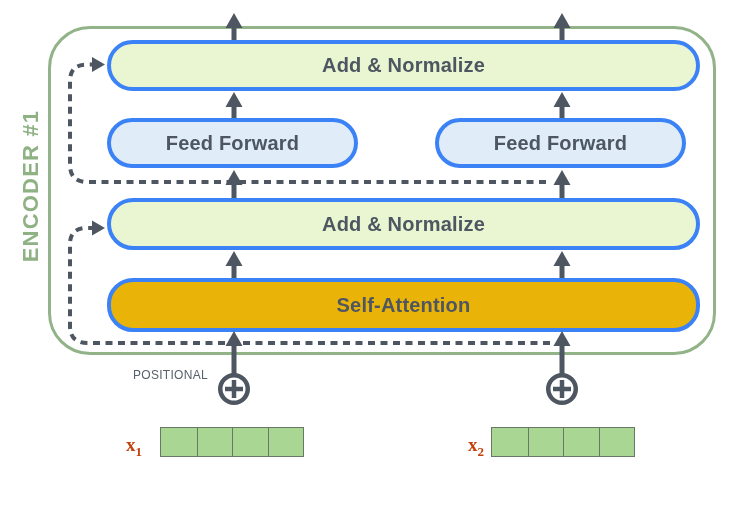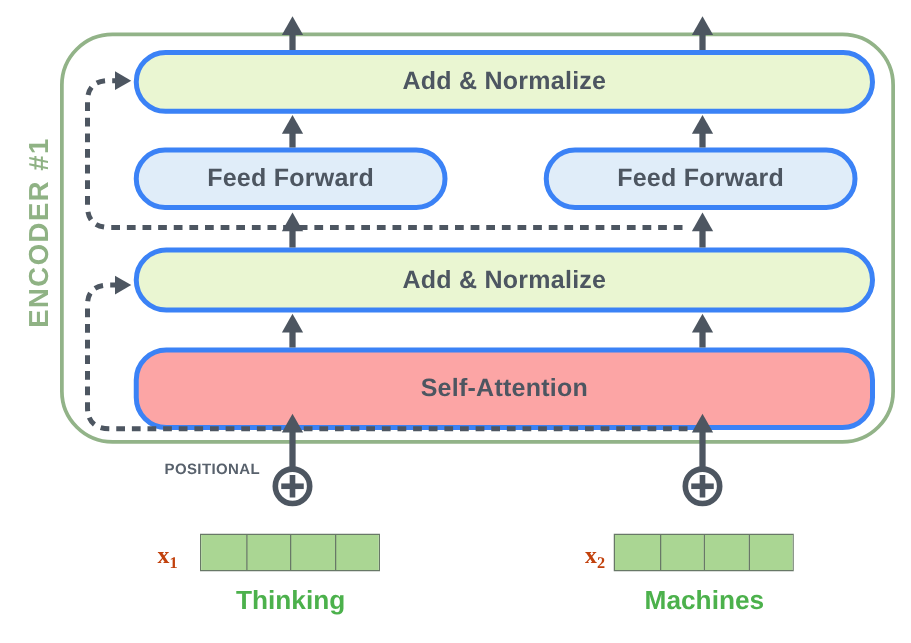--- a/index.html
+++ b/index.html
@@ -23,27 +23,27 @@
   .pill{
     position:absolute;box-sizing:border-box;
     border:4px solid #3b82f6;border-radius:26px;
     display:flex;align-items:center;justify-content:center;
     font-size:20px;font-weight:bold;letter-spacing:.2px;color:#4d5661;
   }
   .box-top{left:107px;top:40px;width:593px;height:51px;background:#eaf6d2;}
   .ff-left {left:107px;top:118px;width:251px;height:50px;background:#e0edf9;border-radius:25px;}
   .ff-right{left:435px;top:118px;width:251px;height:50px;background:#e0edf9;border-radius:25px;}
   .box-mid {left:107px;top:198px;width:593px;height:52px;background:#eaf6d2;}
-  .box-sa  {left:107px;top:278px;width:593px;height:66px;background:#fca5a5;}
+  .box-sa  {left:107px;top:278px;width:593px;height:54px;background:#eab308;}
   
   .overlay{position:absolute;left:0;top:0;width:729px;height:514px;pointer-events:none;}
   
   .pos-enc{
     position:absolute;left:96px;top:368px;width:112px;text-align:right;
-    font-size:12px;font-weight:bold;line-height:15px;letter-spacing:.3px;color:#58616c;
+    font-size:12px;font-weight:normal;line-height:15px;letter-spacing:.3px;color:#58616c;
   }
   .pos-enc span{display:block;}
   
   .vec{position:absolute;display:flex;border:1.5px solid #687867;box-sizing:content-box;}
   .vec .cell{width:35.5px;height:28px;background:#aad693;box-sizing:border-box;}
   .vec .cell + .cell{border-left:1.5px solid #687867;}
   .vec-x1{left:160px;top:427px;}
   .vec-x2{left:491px;top:427px;}
   .xlab{
     position:absolute;width:28px;
@@ -155,24 +155,22 @@
     <span>POSITIONAL</span>
   </div>
 
   <div class="xlab xlab-1"><span>x</span><sub>1</sub></div>
   <div class="vec vec-x1">
       <div class="cell"></div>
       <div class="cell"></div>
       <div class="cell"></div>
       <div class="cell"></div>
     </div>
-  <div class="word word-1">Thinking</div>
 
   <div class="xlab xlab-2"><span>x</span><sub>2</sub></div>
   <div class="vec vec-x2">
       <div class="cell"></div>
       <div class="cell"></div>
       <div class="cell"></div>
       <div class="cell"></div>
     </div>
-  <div class="word word-2">Machines</div>
 
 </div>
 
 </body></html>

